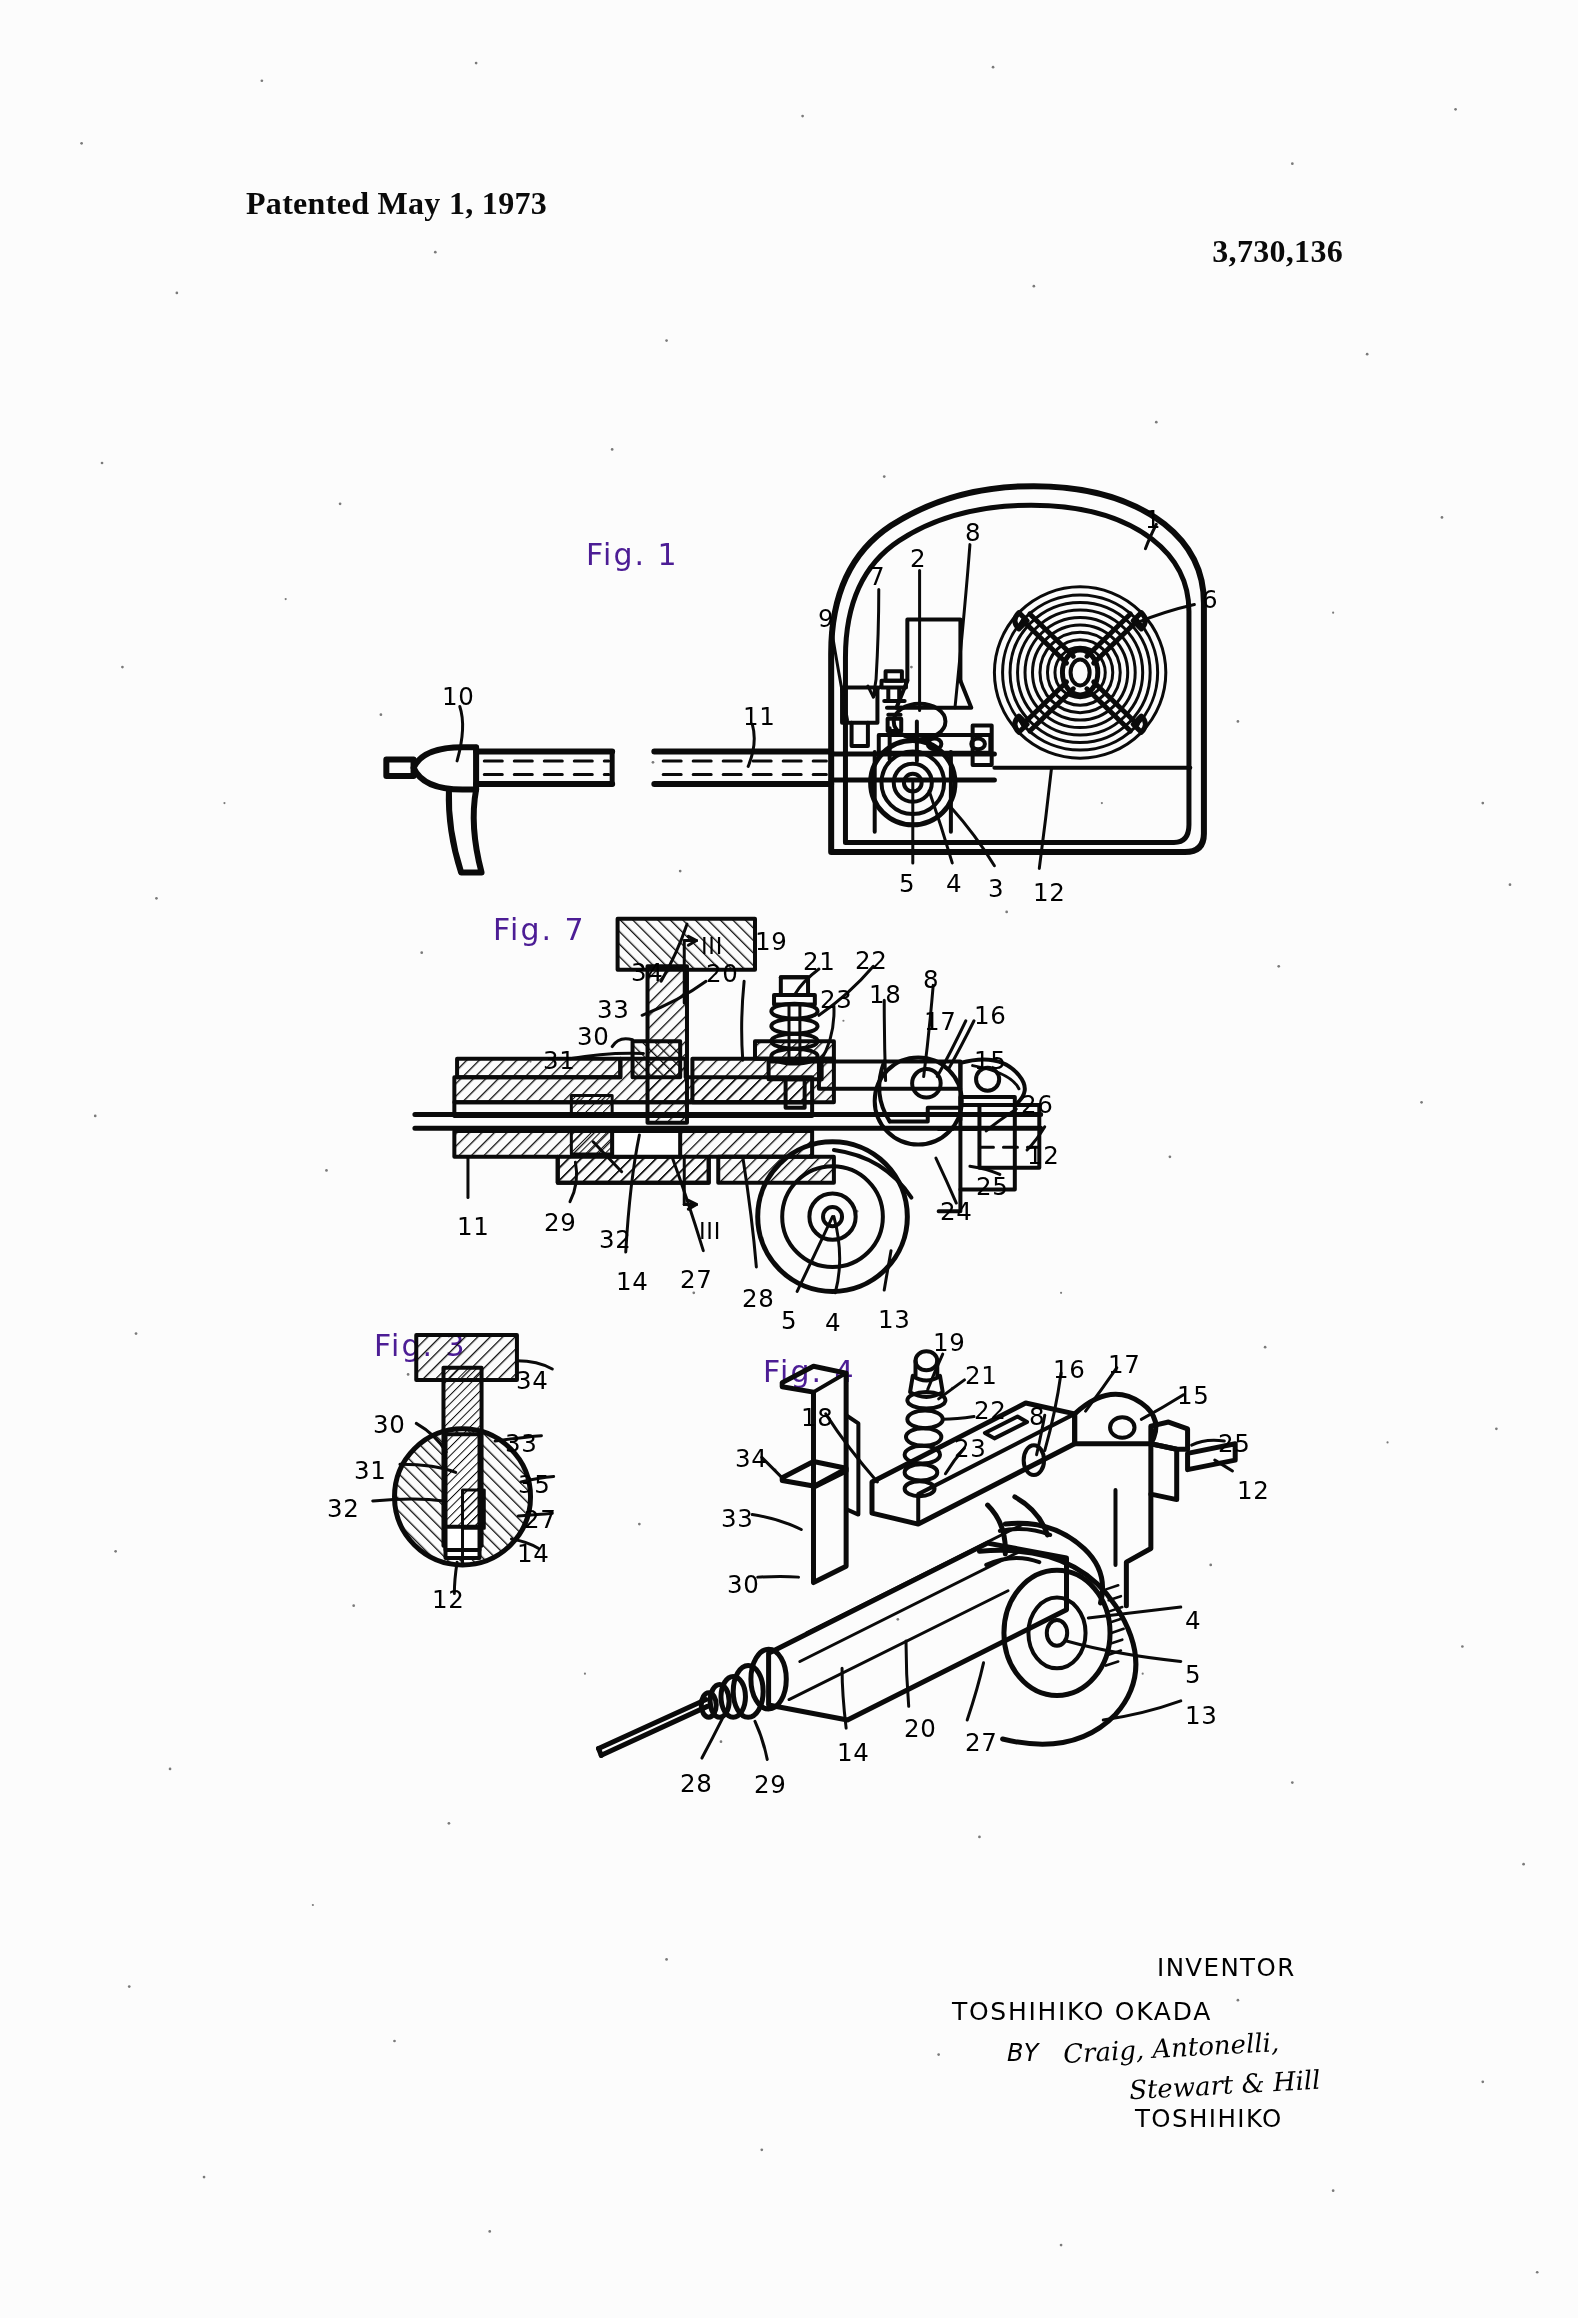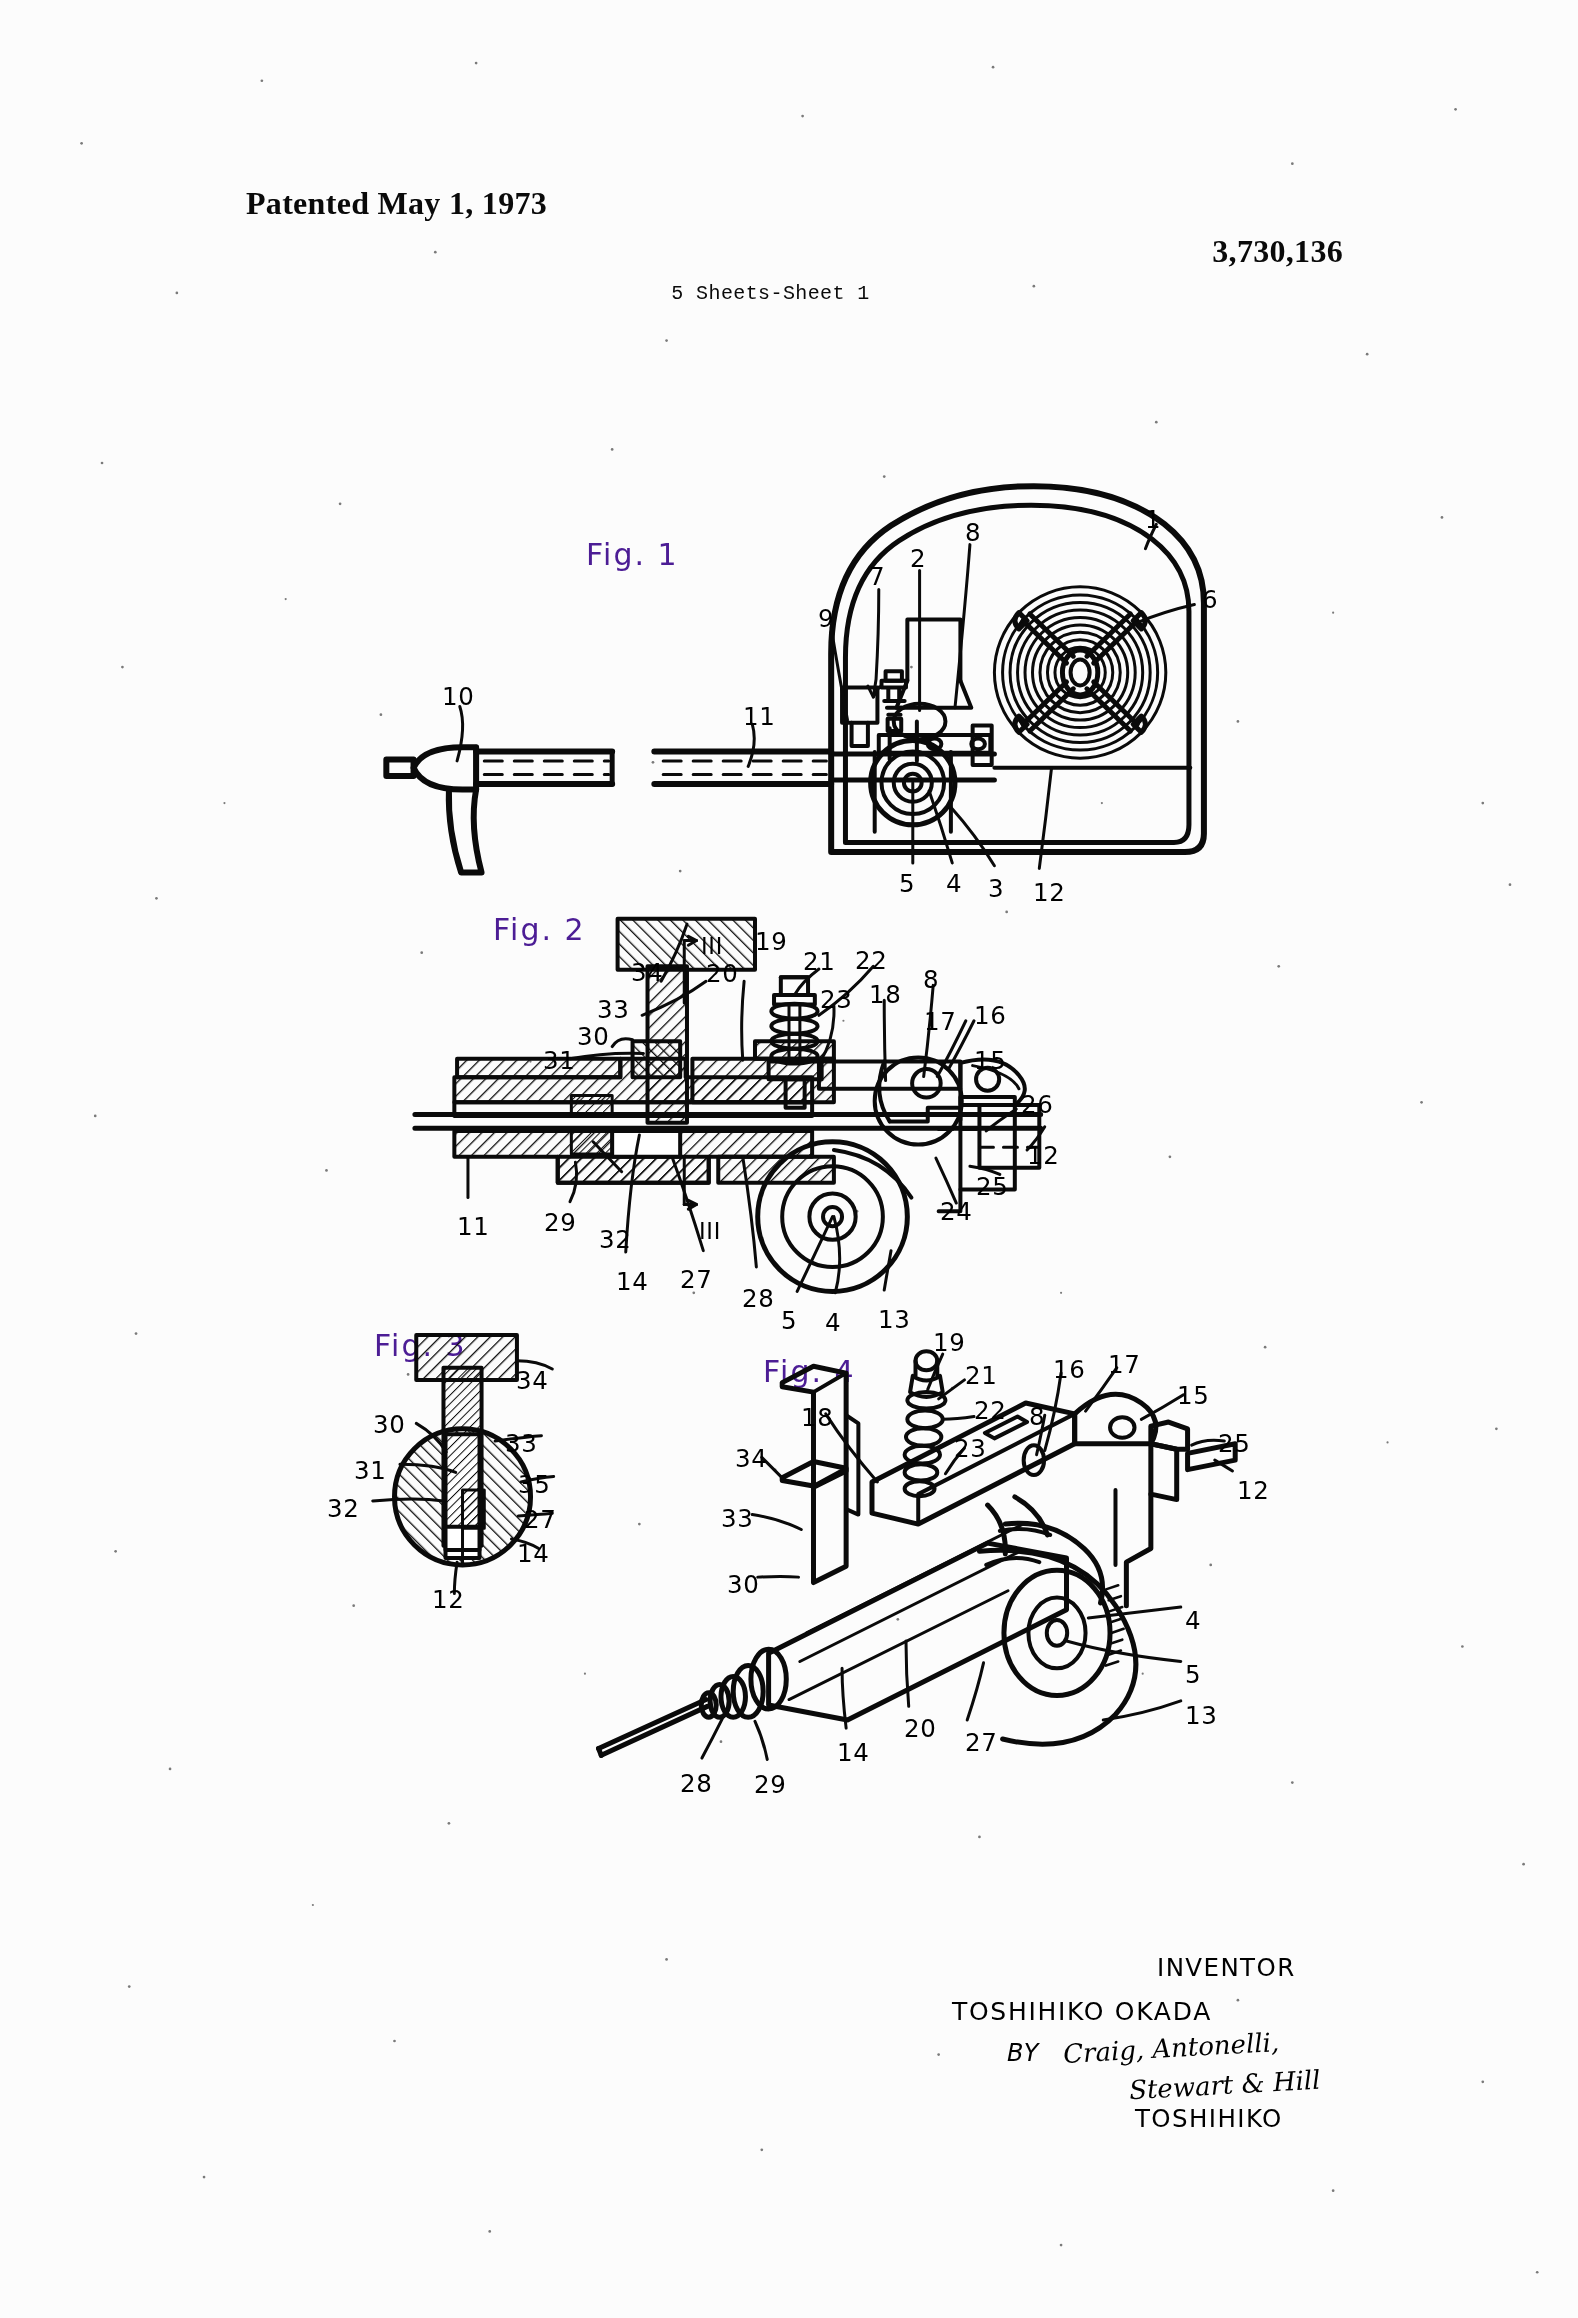--- a/index.html
+++ b/index.html
@@ -140,23 +140,20 @@
         <circle cx="330" cy="1180" r="1.6"></circle>
         <circle cx="1560" cy="1900" r="1.6"></circle>
       <circle cx="860" cy="2460" r="1.6"></circle>
         <circle cx="2040" cy="2120" r="1.6"></circle>
         <circle cx="1240" cy="1500" r="1.6"></circle>
     </g>
   </svg>
 
   <div class="hdr-date">Patented  May 1, 1973</div>
   <div class="hdr-num">3,730,136</div>
-  <div class="hdr-sheet">
-    <span>5 Sheets-Sheet 1</span>
-  </div>
 
   <div class="figlabel" style="left:586px;top:537px;">Fig. 1</div>
 
   <svg class="draw" width="1578" height="2319" viewBox="0 0 2320 3408">
     <g fill="none" stroke="#0a0a0a" stroke-linecap="round" stroke-linejoin="round">
 
       <path d="M1222 1252 L1222 960 Q1222 830 1310 772 Q1400 714 1520 714 Q1640 714 1712 770
                Q1770 816 1770 886 L1770 1225 Q1770 1252 1742 1252 Z" stroke-width="6"></path>
 
       <path d="M1243 1238 L1243 966 Q1243 846 1322 794 Q1402 742 1516 742 Q1628 742 1694 792
@@ -236,21 +233,21 @@
       <path d="M1222 922 Q1232 984 1246 1058" stroke-width="3"></path>
       <path d="M676 1038 Q686 1068 672 1118" stroke-width="3"></path>
       <path d="M1106 1064 Q1114 1092 1100 1126" stroke-width="3"></path>
       <path d="M1342 1150 L1342 1268" stroke-width="3"></path>
       <path d="M1366 1162 Q1384 1214 1400 1268" stroke-width="3"></path>
       <path d="M1398 1186 Q1434 1226 1462 1272" stroke-width="3"></path>
       <path d="M1546 1128 Q1538 1200 1528 1276" stroke-width="3"></path>
     </g>
   </svg>
 
-  <div class="figlabel" style="left:493px;top:912px;">Fig. 2</div>
+  <div class="figlabel" style="left:493px;top:912px;">Fig. 7</div>
 
   <svg class="draw" width="1578" height="2319" viewBox="0 0 2320 3408">
     <defs>
       <pattern id="hatchR" width="13" height="13" patternTransform="rotate(45)" patternUnits="userSpaceOnUse">
         <line x1="0" y1="0" x2="0" y2="13" stroke="#0a0a0a" stroke-width="2.6"></line>
       </pattern>
       <pattern id="hatchL" width="13" height="13" patternTransform="rotate(-45)" patternUnits="userSpaceOnUse">
         <line x1="0" y1="0" x2="0" y2="13" stroke="#0a0a0a" stroke-width="2.6"></line>
       </pattern>
       <pattern id="hatchF" width="9" height="9" patternTransform="rotate(45)" patternUnits="userSpaceOnUse">

